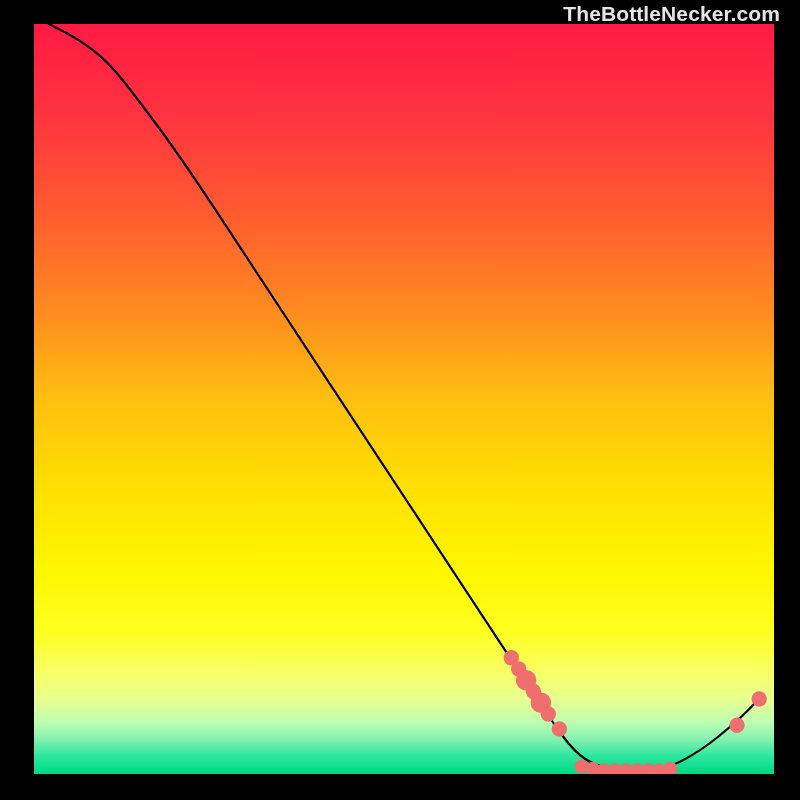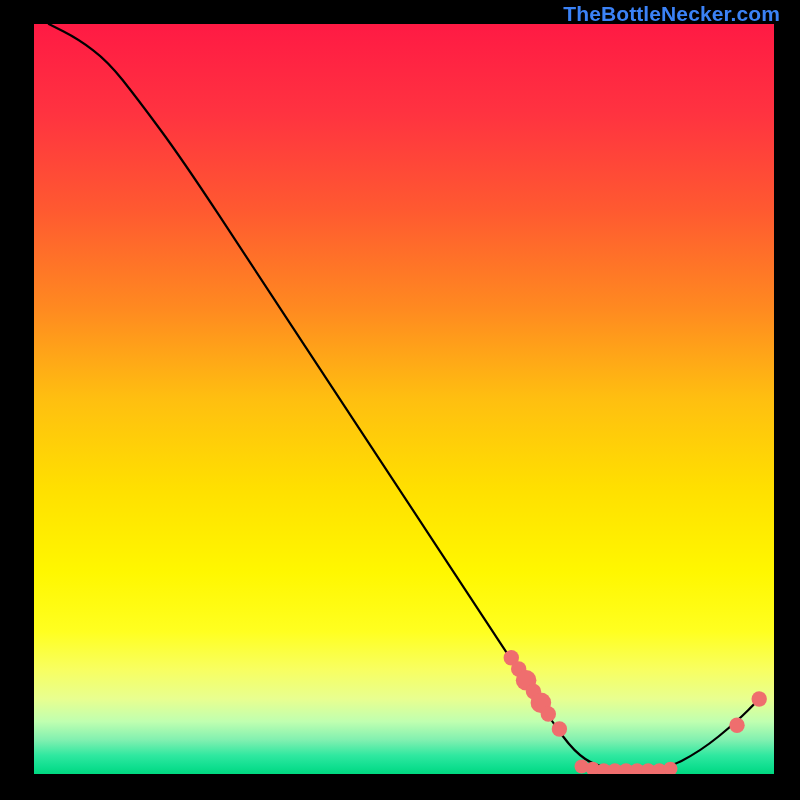--- a/index.html
+++ b/index.html
@@ -22,21 +22,21 @@
     left: 34px;
     top: 24px;
     width: 740px;
     height: 750px;
     overflow: hidden;
   }
   .watermark {
     position: absolute;
     top: 2px;
     right: 20px;
-    color: #3b82f6;
+    color: #e5e5e5;
     font-size: 21px;
     font-weight: 600;
     letter-spacing: 0.1px;
     white-space: nowrap;
     z-index: 10;
   }
   svg.gradient-bg {
     position: absolute;
     left: 0;
     top: 0;

